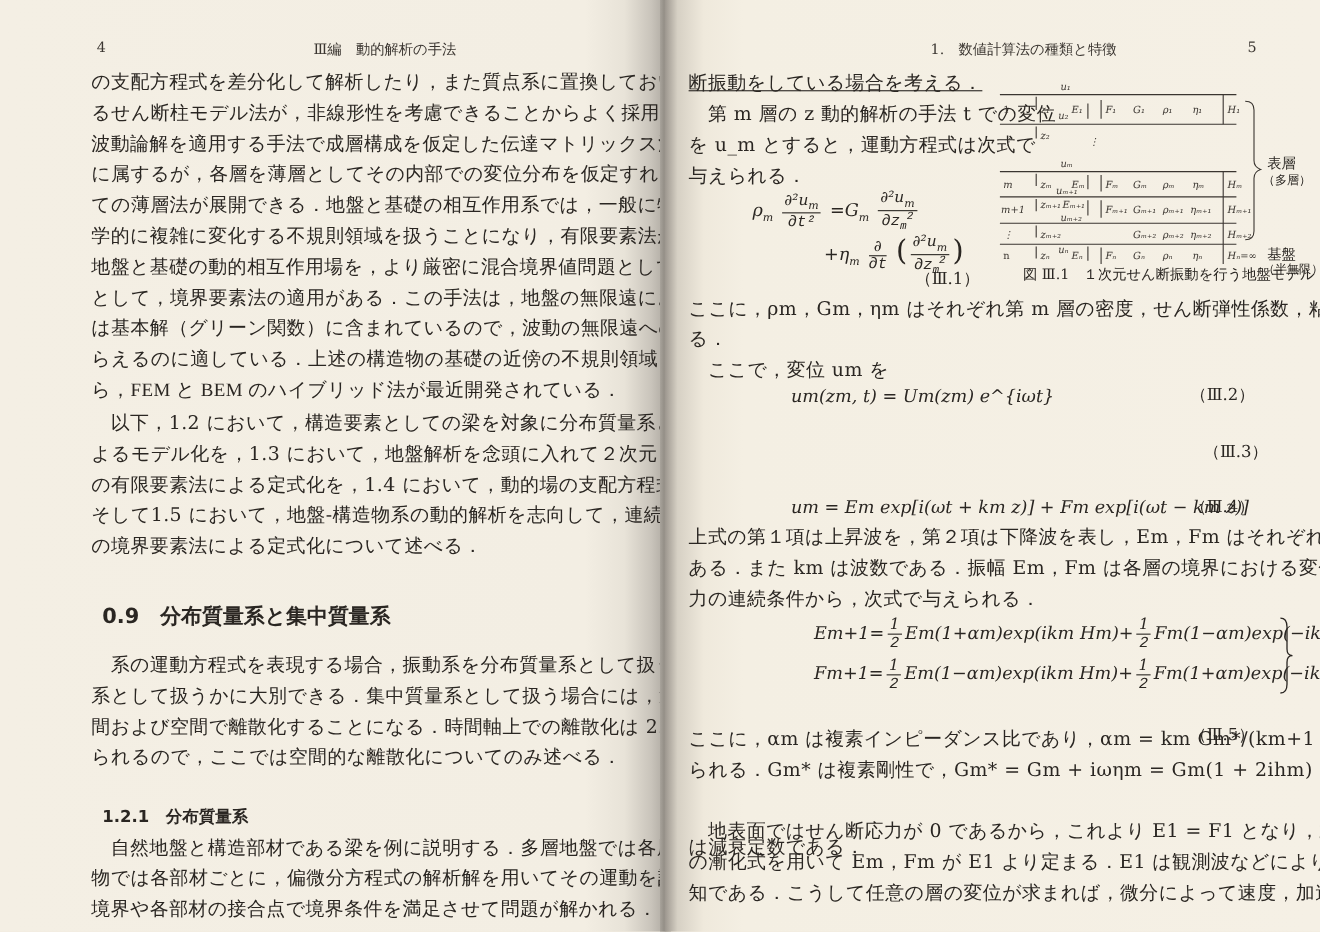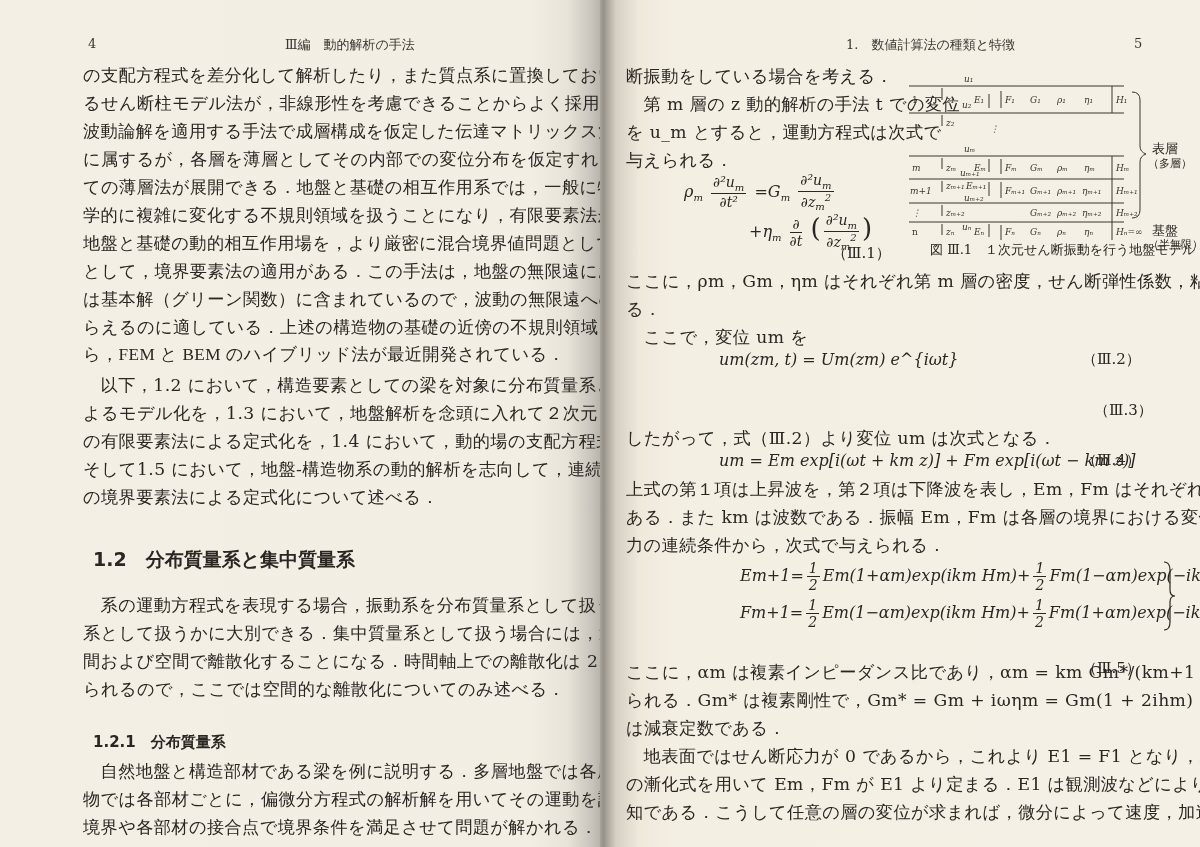--- a/index.html
+++ b/index.html
@@ -12,21 +12,21 @@
   .runhead{position:absolute;top:36px;font-size:13px;color:#3b3631;}
   .pnum{position:absolute;top:36px;font-size:13px;color:#3b3631;}
   .line{position:absolute;font-size:17.2px;white-space:nowrap;letter-spacing:0.4px;line-height:22px;}
   .sec{position:absolute;font-family:"DejaVu Sans","Liberation Sans",sans-serif;font-weight:bold;font-size:19px;white-space:nowrap;}
   .subsec{position:absolute;font-family:"DejaVu Sans","Liberation Sans",sans-serif;font-weight:bold;font-size:15px;white-space:nowrap;}
   .eq{position:absolute;font-family:"DejaVu Serif","Liberation Serif",serif;font-style:italic;font-size:16px;white-space:nowrap;}
   .eqno{position:absolute;font-size:15px;white-space:nowrap;}
   .cap{position:absolute;font-size:13px;white-space:nowrap;}
   .frac{display:inline-block;vertical-align:middle;text-align:center;margin:0 3px;}
   .frac .n{display:block;border-bottom:1px solid #2a2622;padding:0 2px;font-size:14px;}
-  .frac .d{display:block;font-size:14px;}
+  .frac .d{display:block;font-size:14px;font-family:Liberation Mono, monospace;}
   sub{font-size:10px;}
   sup{font-size:10px;}
 </style>
 </head>
 <body>
 
 <div class="spread">
 
   <div class="page left">
     <div class="pnum" style="left:88px;">4</div>
@@ -47,21 +47,21 @@
     </div>
 
     <div>
       <div class="line" style="left:83px;top:374px;">　以下，1.2 において，構造要素としての梁を対象に分布質量系と集中質量系に</div>
       <div class="line" style="left:83px;top:402px;">よるモデル化を，1.3 において，地盤解析を念頭に入れて２次元，３次元連続体</div>
       <div class="line" style="left:83px;top:430px;">の有限要素法による定式化を，1.4 において，動的場の支配方程式の差分化を，</div>
       <div class="line" style="left:83px;top:458px;">そして1.5 において，地盤-構造物系の動的解析を志向して，連続体の 動的解析</div>
       <div class="line" style="left:83px;top:486px;">の境界要素法による定式化について述べる．</div>
     </div>
 
-    <div class="sec" style="left:93px;top:547px;">1.2　分布質量系と集中質量系</div>
+    <div class="sec" style="left:93px;top:547px;">0.9　分布質量系と集中質量系</div>
 
     <div>
       <div class="line" style="left:83px;top:594px;">　系の運動方程式を表現する場合，振動系を分布質量系として扱うか，集中質量</div>
       <div class="line" style="left:83px;top:622px;">系として扱うかに大別できる．集中質量系として扱う場合には，運動方程式を時</div>
       <div class="line" style="left:83px;top:650px;">間および空間で離散化することになる．時間軸上での離散化は 2.4 において述べ</div>
       <div class="line" style="left:83px;top:678px;">られるので，ここでは空間的な離散化についてのみ述べる．</div>
     </div>
 
     <div class="subsec" style="left:93px;top:733px;">1.2.1　分布質量系</div>
 
@@ -72,21 +72,21 @@
     </div>
   </div>
 
   <div class="gutter"></div>
 
   <div class="page right">
     <div class="runhead" style="left:242px;">1.　数値計算法の種類と特徴</div>
     <div class="pnum" style="left:530px;">5</div>
 
     <div>
-      <div class="line" style="left:22px;top:65px;">断振動をしている場合を考える．</div>
+      <div class="line" style="left:22px;top:65px;text-decoration:underline;">断振動をしている場合を考える．</div>
       <div class="line" style="left:22px;top:93px;">　第 m 層の z 動的解析の手法 t での変位</div>
       <div class="line" style="left:22px;top:121px;">を u_m とすると，運動方程式は次式で</div>
       <div class="line" style="left:22px;top:149px;">与えられる．</div>
     </div>
 
     <div class="eq" style="left:80px;top:172px;">
       <span>ρ</span><sub>m</sub>
       <span class="frac"><span class="n"><span>∂²u</span><sub>m</sub></span><span class="d">∂t²</span></span>
       <span>=G</span><sub>m</sub>
       <span class="frac"><span class="n"><span>∂²u</span><sub>m</sub></span><span class="d"><span>∂z</span><sub>m</sub><sup>2</sup></span></span>
@@ -184,40 +184,39 @@
 
     <div class="line" style="left:22px;top:270px;">ここに，ρm，Gm，ηm はそれぞれ第 m 層の密度，せん断弾性係数，粘性係数であ</div>
     <div class="line" style="left:22px;top:298px;">る．</div>
 
     <div class="line" style="left:22px;top:326px;">　ここで，変位 um を</div>
     <div class="eq" style="left:115px;top:350px;">um(zm, t) = Um(zm) e^{iωt}</div>
     <div class="eqno" style="left:478px;top:350px;">（Ⅲ.2）</div>
 
     <div class="eqno" style="left:478px;top:401px;margin-left:12px;">（Ⅲ.3）</div>
 
-    <div class="line" style="left:22px;top:427px;">したがって，式（Ⅲ.2）より変位 um は次式となる．</div>
     <div class="eq" style="left:115px;top:451px;">um = Em exp[i(ωt + km z)] + Fm exp[i(ωt − km z)]</div>
     <div class="eqno" style="left:478px;top:451px;">（Ⅲ.4）</div>
 
     <div class="line" style="left:22px;top:478px;">上式の第１項は上昇波を，第２項は下降波を表し，Em，Fm はそれぞれの振幅で</div>
     <div class="line" style="left:22px;top:506px;">ある．また km は波数である．振幅 Em，Fm は各層の境界における変位および応</div>
     <div class="line" style="left:22px;top:534px;">力の連続条件から，次式で与えられる．</div>
 
     <div class="eq" style="left:136px;top:560px;">
       <span>Em+1</span>=<span class="frac"><span class="n">1</span><span class="d">2</span></span><span>Em(1+αm)exp(ikm Hm)</span>+<span class="frac"><span class="n">1</span><span class="d">2</span></span><span>Fm(1−αm)exp(−ikm Hm)</span>
     </div>
     <div class="eq" style="left:136px;top:597px;">
       <span>Fm+1</span>=<span class="frac"><span class="n">1</span><span class="d">2</span></span><span>Em(1−αm)exp(ikm Hm)</span>+<span class="frac"><span class="n">1</span><span class="d">2</span></span><span>Fm(1+αm)exp(−ikm Hm)</span>
     </div>
     <svg style="position:absolute;left:558px;top:560px;" width="14" height="72">
         <path d="M2 2 Q8 2 8 10 L8 30 Q8 36 13 36 Q8 36 8 42 L8 62 Q8 70 2 70" fill="none" stroke="#2a2622" stroke-width="1.2"></path>
       </svg>
     <div class="eqno" style="left:478px;top:634px;margin-top:25px;">（Ⅲ.5）</div>
 
     <div class="line" style="left:22px;top:661px;">ここに，αm は複素インピーダンス比であり，αm = km Gm*/(km+1 Gm+1*)　で与え</div>
     <div class="line" style="left:22px;top:689px;">られる．Gm* は複素剛性で，Gm* = Gm + iωηm = Gm(1 + 2ihm)　で与えられる．hm</div>
-    <div class="line" style="left:22px;top:717px;">は減衰定数である．</div>
+    <div class="line" style="left:22px;top:759px;">は減衰定数である．</div>
 
     <div class="line" style="left:22px;top:745px;">　地表面ではせん断応力が 0 であるから，これより E1 = F1 となり，式（Ⅲ.5）</div>
     <div class="line" style="left:22px;top:773px;">の漸化式を用いて Em，Fm が E1 より定まる．E1 は観測波などにより一般に既</div>
     <div class="line" style="left:22px;top:801px;">知である．こうして任意の層の変位が求まれば，微分によって速度，加速度，ひ</div>
   </div>
 </div>
 
 </body></html>

